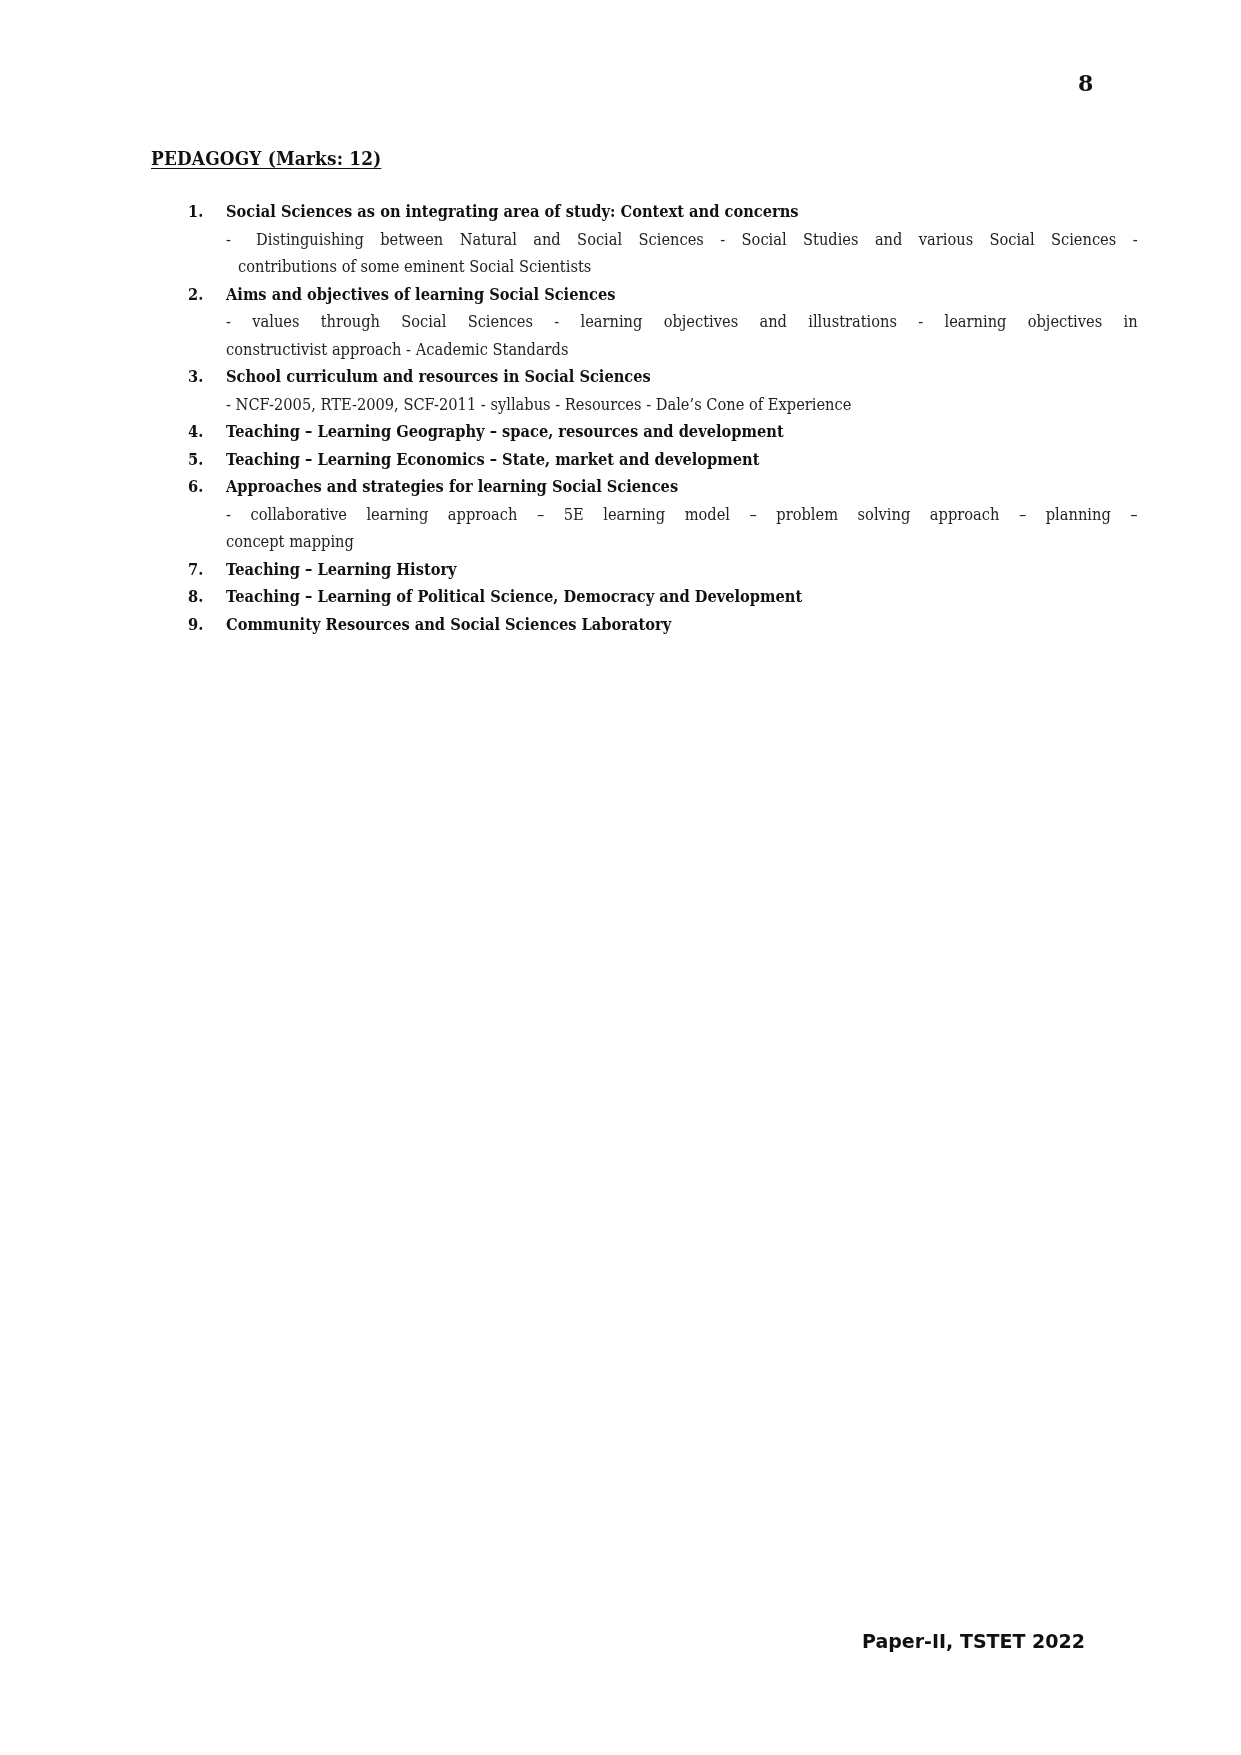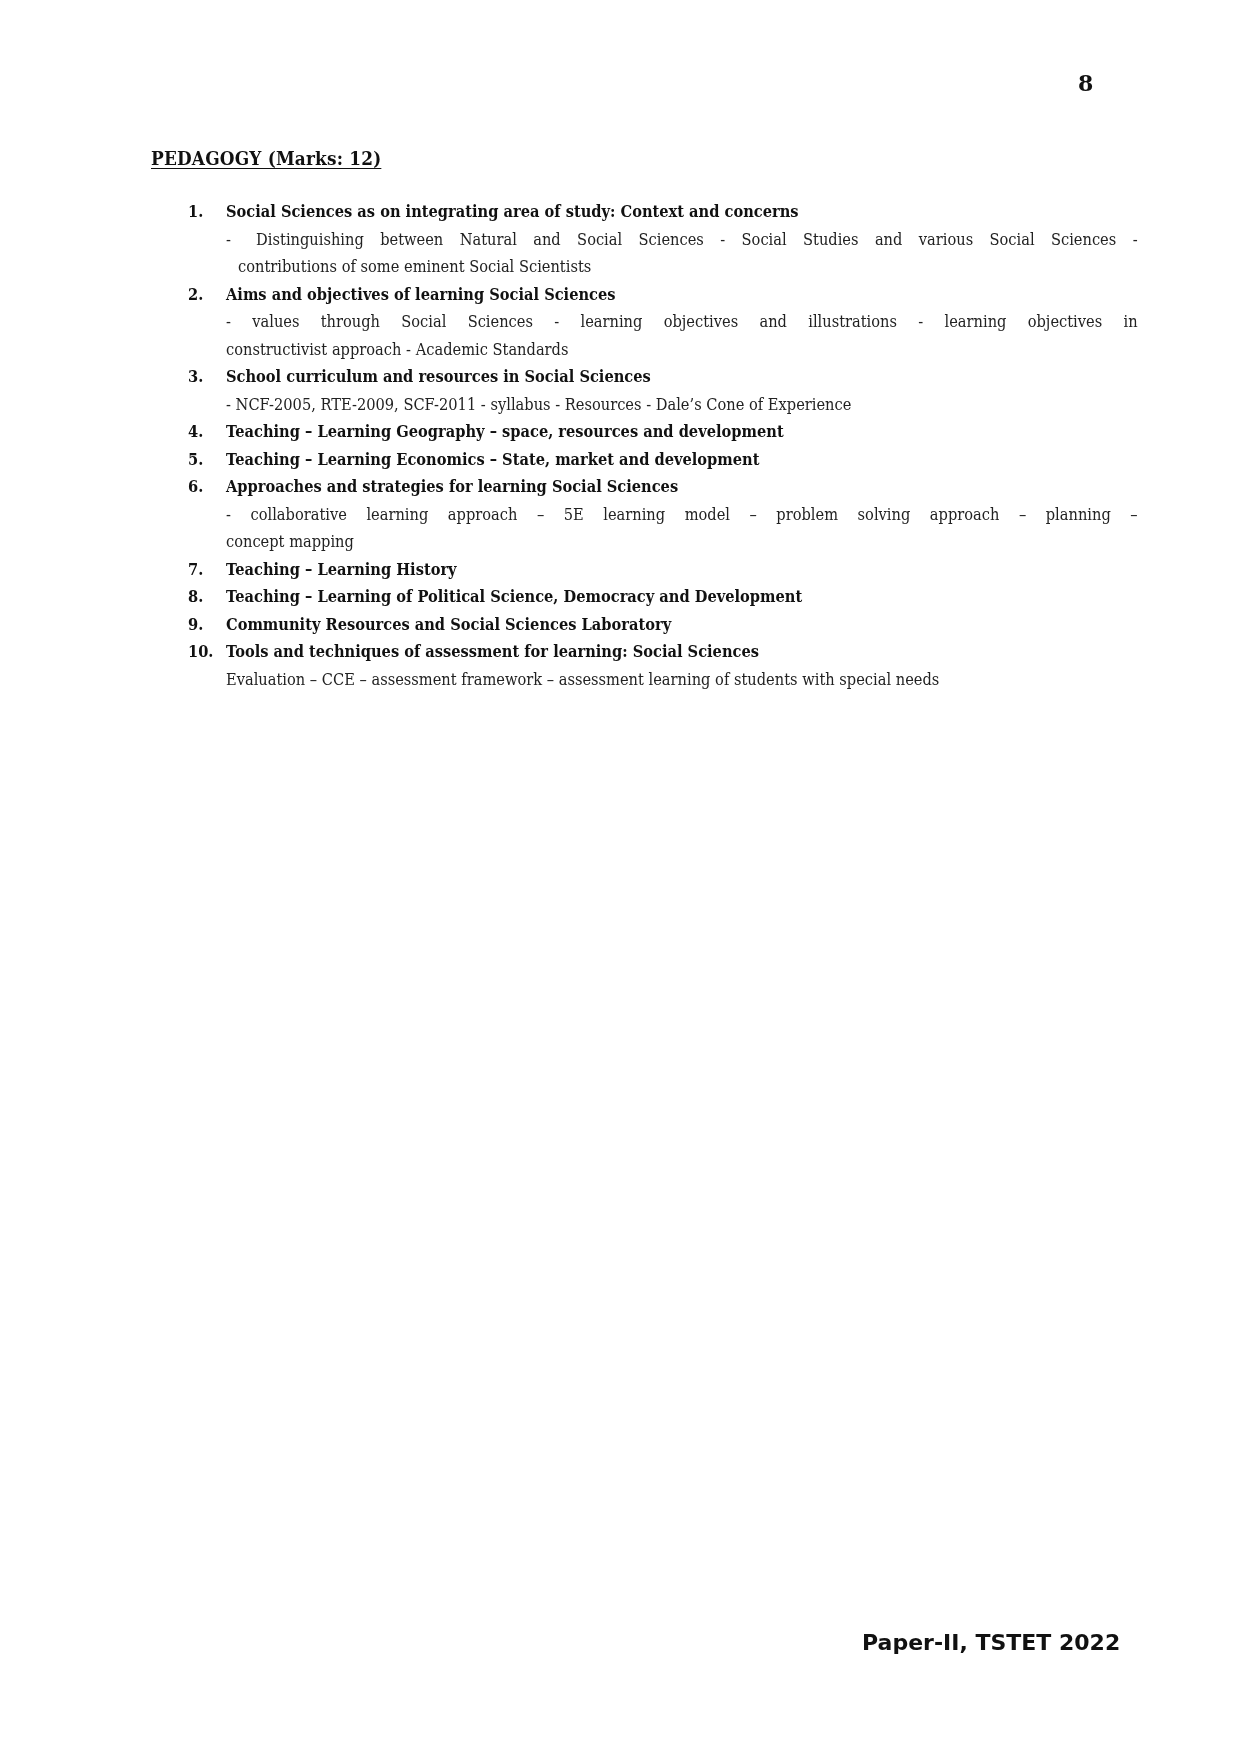--- a/index.html
+++ b/index.html
@@ -95,21 +95,21 @@
     }
     .topic-desc.last-line-nojustify {
       text-align: left;
     }
     .footer {
       position: absolute;
       top: 1632px;
       left: 862px;
       font-family: "DejaVu Sans", sans-serif;
       font-weight: bold;
-      font-size: 22px;
+      font-size: 19px;
       line-height: 1;
     }
   </style>
 </head>
 <body>
 
 <div class="page-number">8</div>
 
 <h2 class="section-title">PEDAGOGY (Marks: 12)</h2>
 
@@ -162,20 +162,15 @@
   <li class="topic">
     <span class="topic-num">8.</span>
     <span class="topic-title">Teaching – Learning of Political Science, Democracy and Development</span>
   </li>
 
   <li class="topic">
     <span class="topic-num">9.</span>
     <span class="topic-title">Community Resources and Social Sciences Laboratory</span>
   </li>
 
-  <li class="topic">
-    <span class="topic-num">10.</span>
-    <span class="topic-title">Tools and techniques of assessment for learning: Social Sciences</span>
-    <span class="topic-desc last-line-nojustify">Evaluation – CCE – assessment framework – assessment learning of students with special needs</span>
-  </li>
 </ol>
 
 <div class="footer">Paper-II, TSTET 2022</div>
 
 </body></html>

